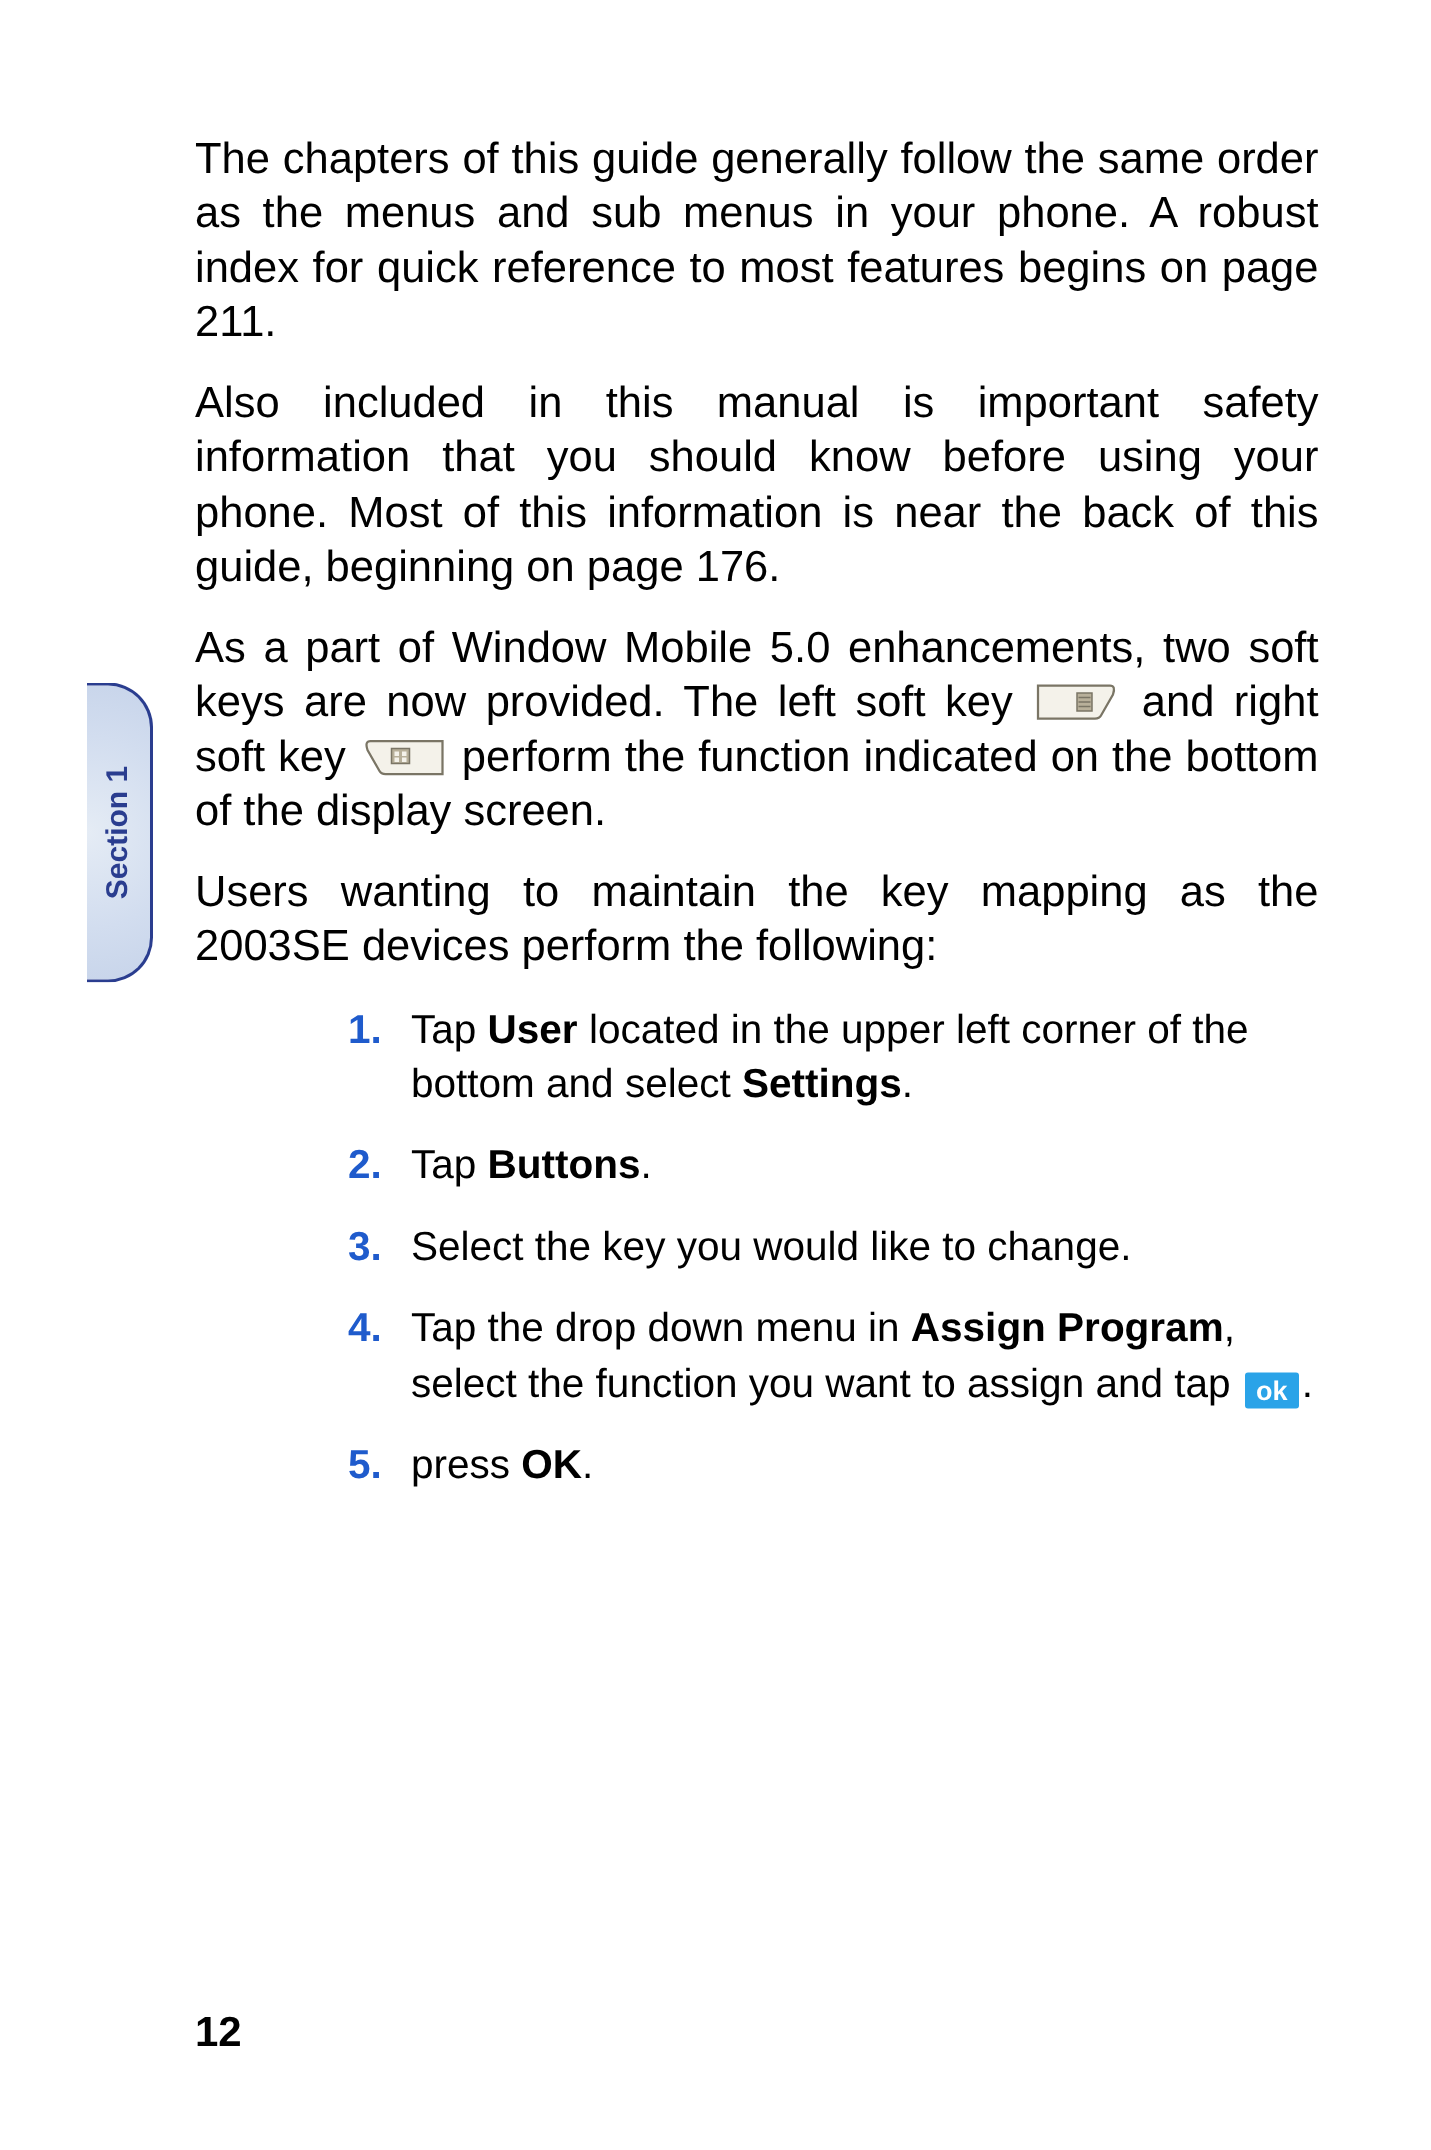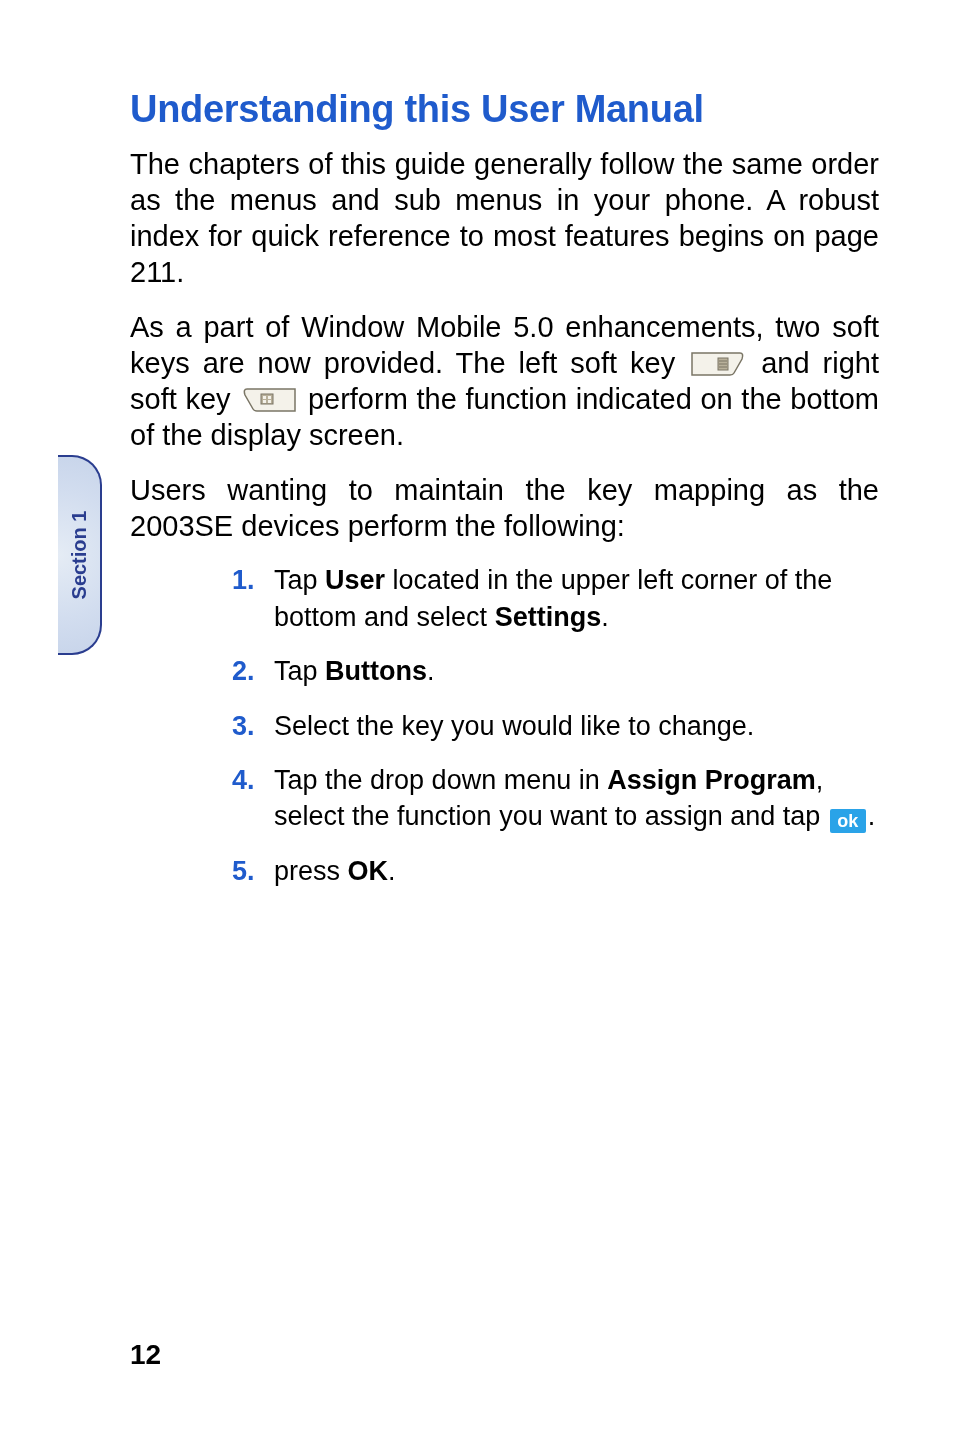--- a/index.html
+++ b/index.html
@@ -134,24 +134,24 @@
 </style>
 </head>
 <body>
 
 <div class="page">
 
   <div class="side-tab">
     <span class="side-tab-label">Section 1</span>
   </div>
 
-  <h1 class="h-blue">Understanding this User Manual</h1>
 
   <p class="body-text">The chapters of this guide generally follow the same order as the menus and sub menus in your phone. A robust index for quick reference to most features begins on page 211.</p>
 
+  <p class="body-text">Also included in this manual is important safety information that you should know before using your phone. Most of this information is near the back of this guide, beginning on page 176.</p>
 
 
   <p class="body-text" style="text-align:justify;">
     <span>As a part of Window Mobile  5.0 enhancements, two soft keys are  now provided. The left soft key </span><span class="key"><svg viewBox="0 0 56 26">
           <path d="M2 2 H50 Q54 2 52 8 L44 22 Q43 24 40 24 H2 Z" fill="#f4f2ea" stroke="#7a7565" stroke-width="1.5"></path>
           <rect x="28" y="7" width="10" height="12" fill="#b8b09a" stroke="#7a7565" stroke-width="1"></rect>
           <line x1="29" y1="10" x2="37" y2="10" stroke="#7a7565" stroke-width="1"></line>
           <line x1="29" y1="13" x2="37" y2="13" stroke="#7a7565" stroke-width="1"></line>
           <line x1="29" y1="16" x2="37" y2="16" stroke="#7a7565" stroke-width="1"></line>
         </svg></span><span> and right soft key </span><span class="key"><svg viewBox="0 0 56 26">

